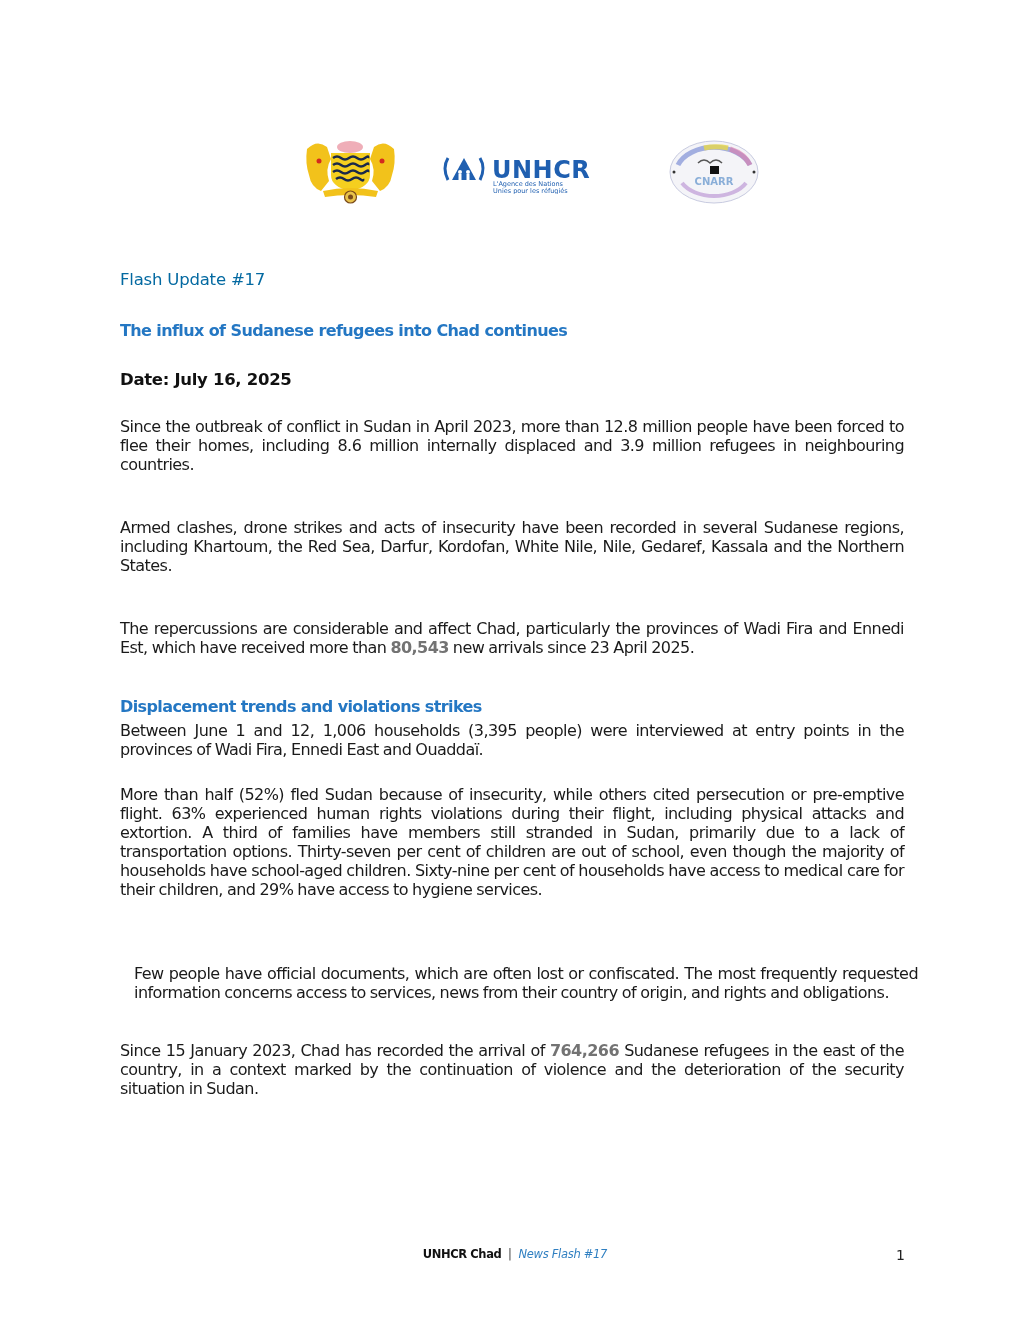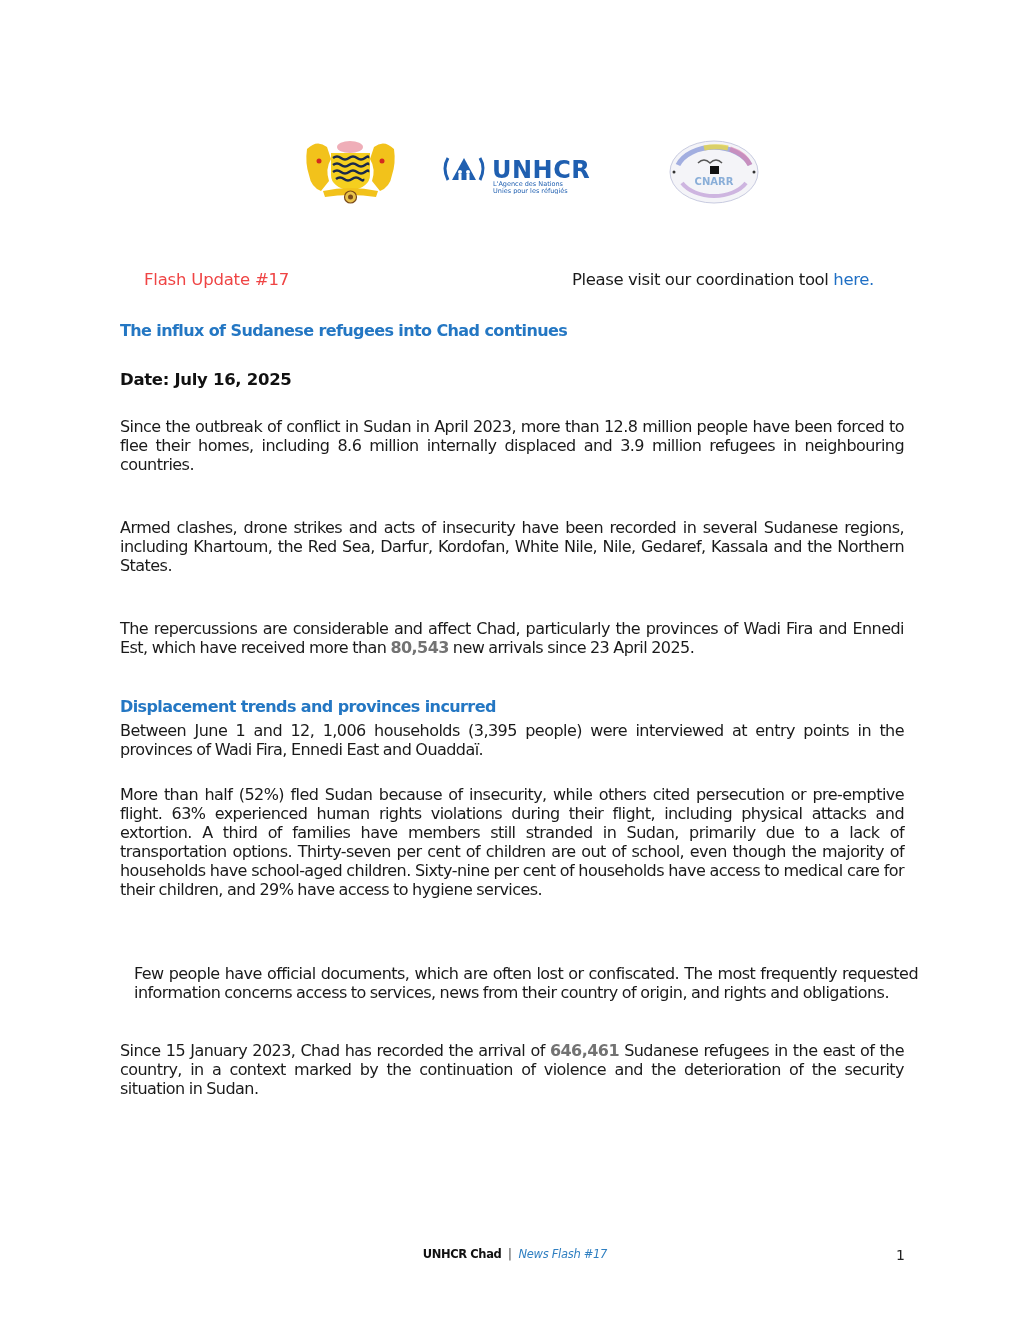--- a/index.html
+++ b/index.html
@@ -7,21 +7,21 @@
     width: 1024px; height: 1325px; position: relative; overflow: hidden;
     font-family: "DejaVu Sans", sans-serif; color: #1a1a1a;
   }
   .logos { position: absolute; top: 137px; left: 0; width: 951px; height: 72px; }
   .logo { position: absolute; }
   .logo-chad { left: 303px; top: 2px; width: 95px; height: 66px; }
   .logo-unhcr { left: 442px; top: 15px; width: 165px; height: 42px; }
   .logo-cnarr { left: 668px; top: 2px; width: 92px; height: 66px; }
 
   .flash-row { position: absolute; top: 270px; left: 120px; width: 780px; height: 24px; font-size: 16.5px; }
-  .flash-title { position: absolute; left: 0; top: 0; color: #ef4444; letter-spacing: -0.2px; margin-left: 24px; }
+  .flash-title { position: absolute; left: 0; top: 0; color: #0369a1; letter-spacing: -0.2px; }
   .coord { position: absolute; left: 452px; top: 0; color: #1a1a1a; letter-spacing: -0.4px; }
   .coord a { color: #1f6fc4; text-decoration: none; }
 
   .heading { position: absolute; left: 120px; font-weight: bold; color: #2477c3; font-size: 16px; letter-spacing: -0.6px; }
   .h-influx { top: 321px; }
   .date { position: absolute; left: 120px; top: 370px; font-weight: bold; font-size: 16.5px; color: #111; letter-spacing: -0.3px; }
 
   .para {
     position: absolute; left: 120px; width: 784px;
     font-size: 16px; line-height: 19px; text-align: justify;
@@ -86,41 +86,40 @@
     <path d="M30 24 q6 -6 12 0 q6 -6 12 0" stroke="#555" stroke-width="1.5" fill="none"></path>
     <rect x="42" y="27" width="9" height="8" fill="#111"></rect>
     <text x="46" y="46" text-anchor="middle" font-family="'DejaVu Sans', sans-serif" font-weight="bold" font-size="10" fill="#8aaed8">CNARR</text>
     <circle cx="6" cy="33" r="1.5" fill="#333"></circle>
     <circle cx="86" cy="33" r="1.5" fill="#333"></circle>
   </svg>
 </div>
 
 <div class="flash-row">
   <span class="flash-title">Flash Update #17</span>
-  <span class="coord"><span>Please visit our coordination tool </span><a>here.</a></span>
 </div>
 
 <div class="heading h-influx">The influx of Sudanese refugees into Chad continues</div>
 
 <div class="date">Date: July 16, 2025</div>
 
 <p class="para p1" style="margin:0">Since the outbreak of conflict in Sudan in April 2023, more than 12.8 million people have been forced to flee their homes, including 8.6 million internally displaced and 3.9 million refugees in neighbouring countries.</p>
 
 <p class="para p2" style="margin:0">Armed clashes, drone strikes and acts of insecurity have been recorded in several Sudanese regions, including Khartoum, the Red Sea, Darfur, Kordofan, White Nile, Nile, Gedaref, Kassala and the Northern States.</p>
 
 <p class="para p3" style="margin:0"><span>The repercussions are considerable and affect Chad, particularly the provinces of Wadi Fira and Ennedi Est, which have received more than </span><b>80,543</b><span> new arrivals since 23 April 2025.</span></p>
 
-<div class="heading h-displ">Displacement trends and provinces incurred</div>
+<div class="heading h-displ">Displacement trends and violations strikes</div>
 
 <p class="para p4" style="margin:0">Between June 1 and 12, 1,006 households (3,395 people) were interviewed at entry points in the provinces of Wadi Fira, Ennedi East and Ouaddaï.</p>
 
 <p class="para p5" style="margin:0">More than half (52%) fled Sudan because of insecurity, while others cited persecution or pre-emptive flight. 63% experienced human rights violations during their flight, including physical attacks and extortion. A third of families have members still stranded in Sudan, primarily due to a lack of transportation options. Thirty-seven per cent of children are out of school, even though the majority of households have school-aged children. Sixty-nine per cent of households have access to medical care for their children, and 29% have access to hygiene services.</p>
 
 <p class="para p6" style="margin:14px">Few people have official documents, which are often lost or confiscated. The most frequently requested information concerns access to services, news from their country of origin, and rights and obligations.</p>
 
-<p class="para p7" style="margin:0"><span>Since 15 January 2023, Chad has recorded the arrival of </span><b>646,461</b><span> Sudanese refugees in the east of the country, in a context marked by the continuation of violence and the deterioration of the security situation in Sudan.</span></p>
+<p class="para p7" style="margin:0"><span>Since 15 January 2023, Chad has recorded the arrival of </span><b>764,266</b><span> Sudanese refugees in the east of the country, in a context marked by the continuation of violence and the deterioration of the security situation in Sudan.</span></p>
 
 <div class="footer">
   <span class="footer-org">UNHCR Chad</span>
   <span class="footer-sep">|</span>
   <span class="footer-flash">News Flash #17</span>
   <span class="page-num">1</span>
 </div>
 
 </body></html>

